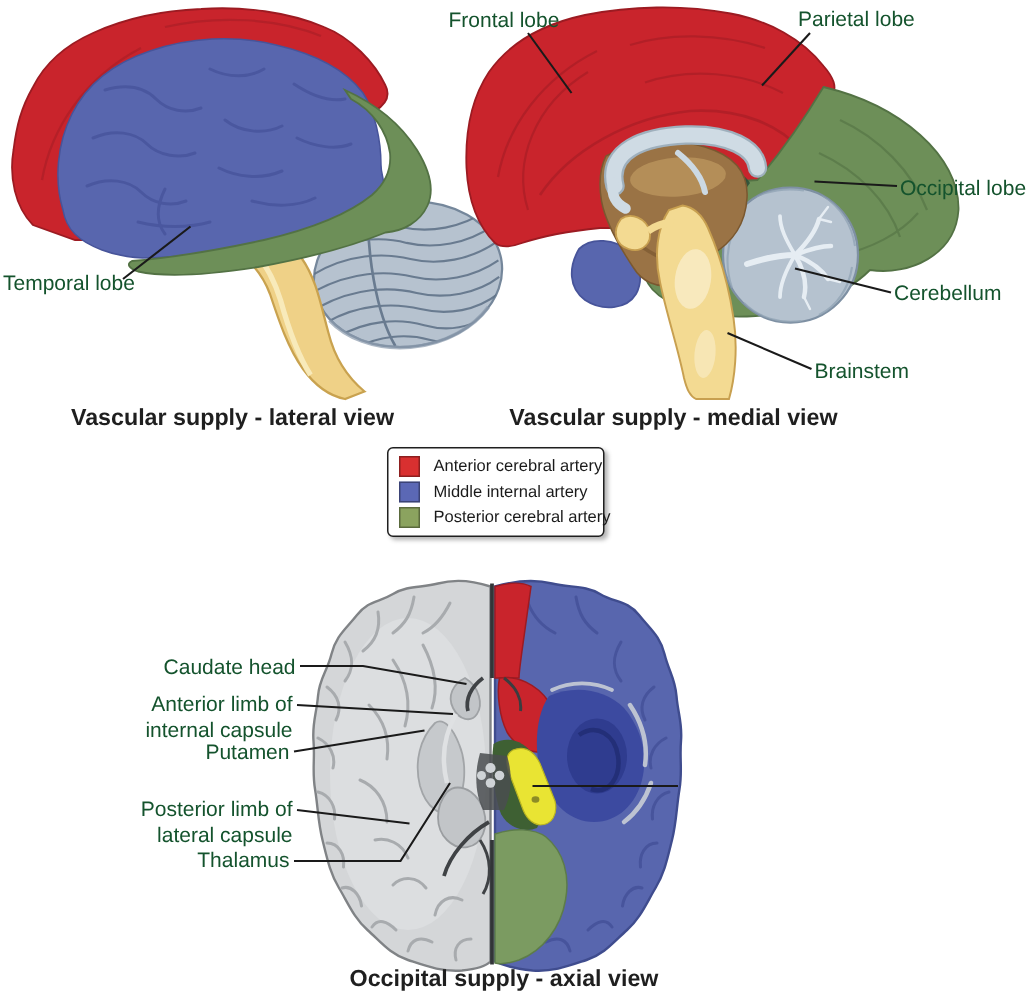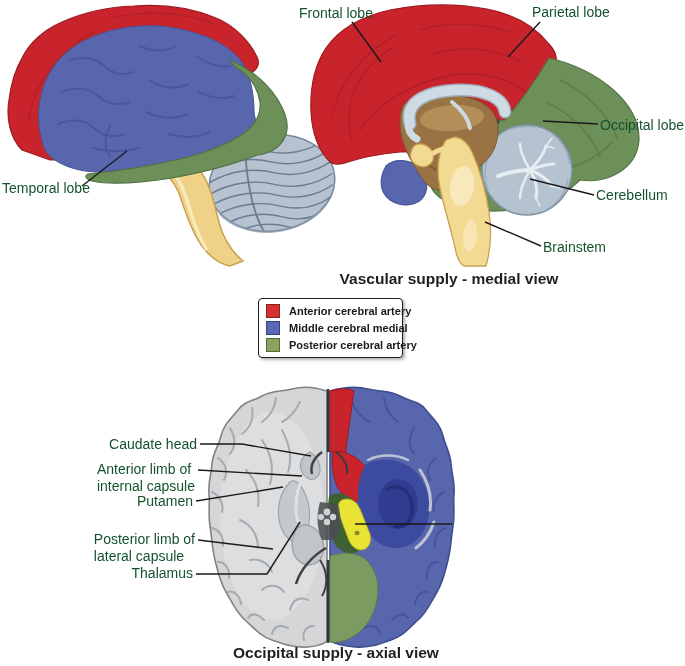--- a/index.html
+++ b/index.html
@@ -5,31 +5,31 @@
   html,body{margin:0;padding:0;background:#ffffff;}
   #stage{
     position:relative;width:685px;height:666px;background:#ffffff;overflow:hidden;
     font-family:"Liberation Sans","DejaVu Sans",sans-serif;color:#1a1a1a;
   }
   #artwork{position:absolute;left:0;top:0;}
   .anat-label{
     position:absolute;font-size:14px;line-height:17px;color:#14532d;
     white-space:pre-line;pointer-events:none;
   }
-  .right-align{text-align:left;}
+  .right-align{text-align:right;}
   .caption{
     position:absolute;width:230px;text-align:center;font-size:15.5px;font-weight:bold;
     color:#1f1f1f;pointer-events:none;
   }
   #legend-box{
     position:absolute;left:258px;top:298px;width:145px;height:60px;
     background:#ffffff;border:1.8px solid #1f1f1f;border-radius:4px;
     box-shadow:2px 2px 3px rgba(90,90,90,.45);
     display:flex;flex-direction:column;justify-content:center;gap:4px;
-    padding:2px 0;box-sizing:border-box;font-weight:bold;
+    padding:2px 0;box-sizing:border-box;
   }
   .legend-row{display:flex;align-items:center;gap:9px;padding-left:7px;height:13px;}
   .legend-swatch{width:12px;height:12px;flex:0 0 12px;border:1px solid rgba(0,0,0,.35);}
   .legend-label{font-size:11px;color:#1a1a1a;white-space:nowrap;}
 </style>
 </head>
 <body>
 
 <div id="stage">
 
@@ -326,31 +326,32 @@
   <div class="anat-label" style="left:543px;top:239px;">Brainstem</div>
 
   <div class="anat-label right-align" style="right:488px;top:436px;">Caudate head</div>
   <div class="anat-label right-align" style="right:490px;top:461px;">Anterior limb of
 internal capsule</div>
   <div class="anat-label right-align" style="right:492px;top:493px;">Putamen</div>
   <div class="anat-label right-align" style="right:490px;top:531px;">Posterior limb of
 lateral capsule</div>
   <div class="anat-label right-align" style="right:492px;top:565px;">Thalamus</div>
 
+  <div class="caption" style="left:40px;top:270px;">Vascular supply - lateral view</div>
   <div class="caption" style="left:334px;top:270px;">Vascular supply - medial view</div>
   <div class="caption" style="left:221px;top:644px;">Occipital supply - axial view</div>
 
   <div id="legend-box">
     <div class="legend-row">
       <span class="legend-swatch" style="background-color: rgb(217, 48, 48);"></span>
       <span class="legend-label">Anterior cerebral artery</span>
     </div>
     <div class="legend-row">
       <span class="legend-swatch" style="background-color: rgb(91, 104, 181);"></span>
-      <span class="legend-label">Middle cerebral medial</span>
+      <span class="legend-label">Middle internal artery</span>
     </div>
     <div class="legend-row">
       <span class="legend-swatch" style="background-color: rgb(139, 163, 95);"></span>
       <span class="legend-label">Posterior cerebral artery</span>
     </div>
   </div>
 
 </div>
 
 </body></html>

